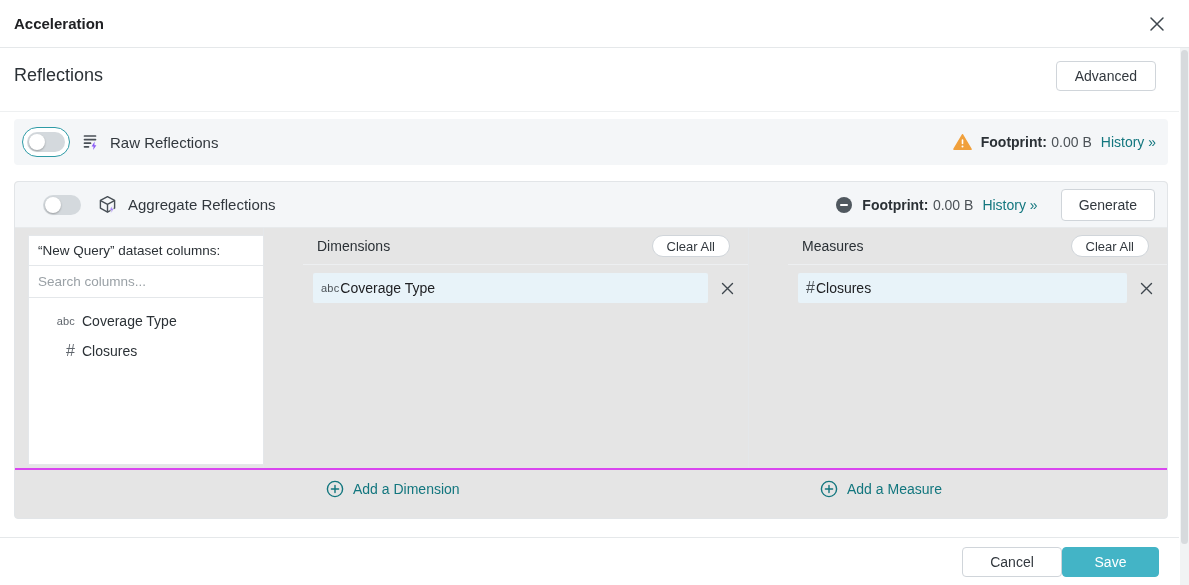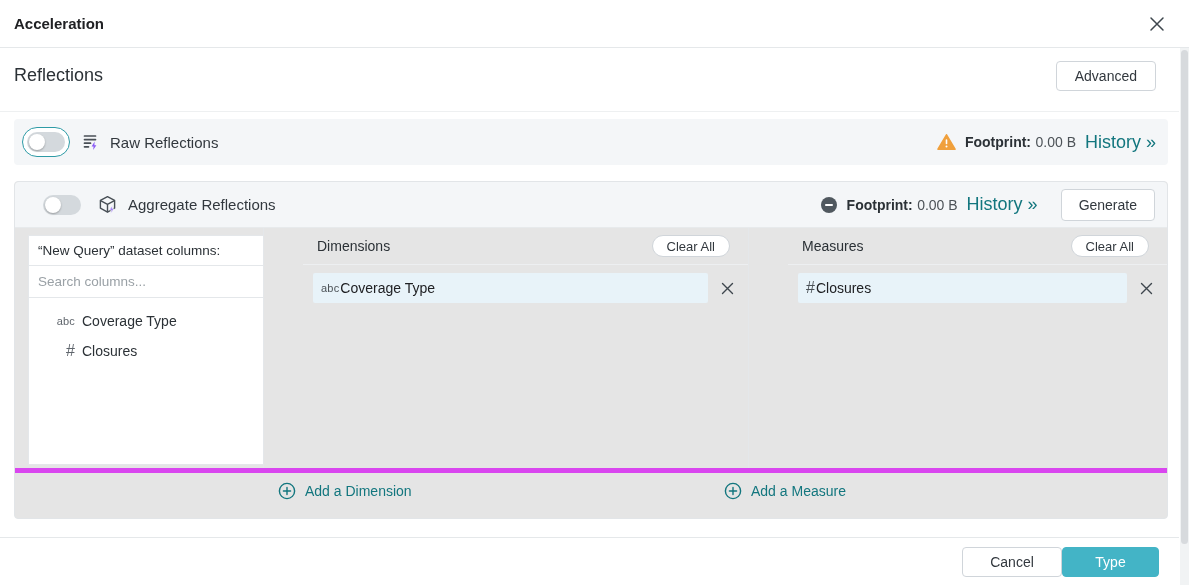--- a/index.html
+++ b/index.html
@@ -33,21 +33,21 @@
 
   
   .raw-panel { position:absolute; top:119px; left:14px; width:1154px; height:46px;
     background:#f4f6f8; border-radius:4px; display:flex; align-items:center;
     padding:0 12px 0 8px; }
   .row-left { display:flex; align-items:center; gap:10px; }
   .row-right { margin-left:auto; display:flex; align-items:center; gap:9px; }
   .row-label { font-size:15px; color:#32383e; }
   .footprint-label { font-size:14px; font-weight:bold; color:#2b3136; }
   .footprint-value { font-size:14px; color:#4c5257; }
-  .link { font-size:18px; color:#12767e; cursor:pointer; text-decoration:none; }
+  .link { font-size:14px; color:#12767e; cursor:pointer; text-decoration:none; }
 
   
   .agg-box { position:absolute; top:181px; left:14px; width:1154px; height:338px;
     border:1px solid #e2e5e8; border-radius:4px; background:#e5e5e5; }
   .agg-head { height:46px; background:#f4f6f8; border-bottom:1px solid #e7eaec;
     display:flex; align-items:center; padding:0 12px 0 14px; border-radius:4px 4px 0 0; }
   .btn-generate { height:32px; padding:0 17px; margin-left:14px; }
 
   .agg-content { display:grid; grid-template-columns:249px 446px 1fr; height:240px;gap:39px; }
   .col { position:relative; }
@@ -75,21 +75,21 @@
   .chip-row { display:flex; align-items:center; margin:8px 10px 0 10px; }
   .chip { flex:1; height:30px; background:#e8f3f9; border-radius:2px; display:flex;
     align-items:center; padding:0 8px; overflow:hidden; }
   .chip-prefix { color:#4c5257; margin-right:1px; flex:none; }
   .chip-prefix.type-abc { width:auto; text-align:left; }
   .chip-label { font-size:14px; color:#202124; white-space:nowrap; }
   .chip-x { width:22px; height:22px; margin-left:8px; display:flex; align-items:center;
     justify-content:center; cursor:pointer; flex:none; }
 
   .agg-footer { display:grid; grid-template-columns:249px 446px 1fr; height:40px;
-    border-top:5px solid #d946ef; }
+    border-top:2px solid #d946ef;gap:48px; }
   .add-cell { display:flex; align-items:center; padding-left:14px; }
   .add-link { display:inline-flex; align-items:center; gap:9px; color:#12767e;
     font-size:14px; font-weight:500; cursor:pointer; }
 
   
   .dlg-footer { position:absolute; bottom:0; left:0; right:10px; height:48px;
     border-top:1px solid #e5e8ea; display:flex; align-items:center;
     justify-content:flex-end; padding-right:20px; background:#fff; }
   .btn-cancel { height:30px; width:100px; }
   .btn-save { height:30px; width:97px; background:#43b4c6; border:1px solid #43b4c6;
@@ -265,20 +265,20 @@
             </svg>
           </span>
           <span>Add a Measure</span>
         </span>
       </div>
     </div>
   </div>
 
   <div class="dlg-footer">
     <button class="btn btn-cancel">Cancel</button>
-    <button class="btn-save">Type</button>
+    <button class="btn-save">Save</button>
   </div>
 
   <div class="scrollbar">
     <div class="scroll-thumb"></div>
   </div>
 
 </div>
 
 </body></html>

